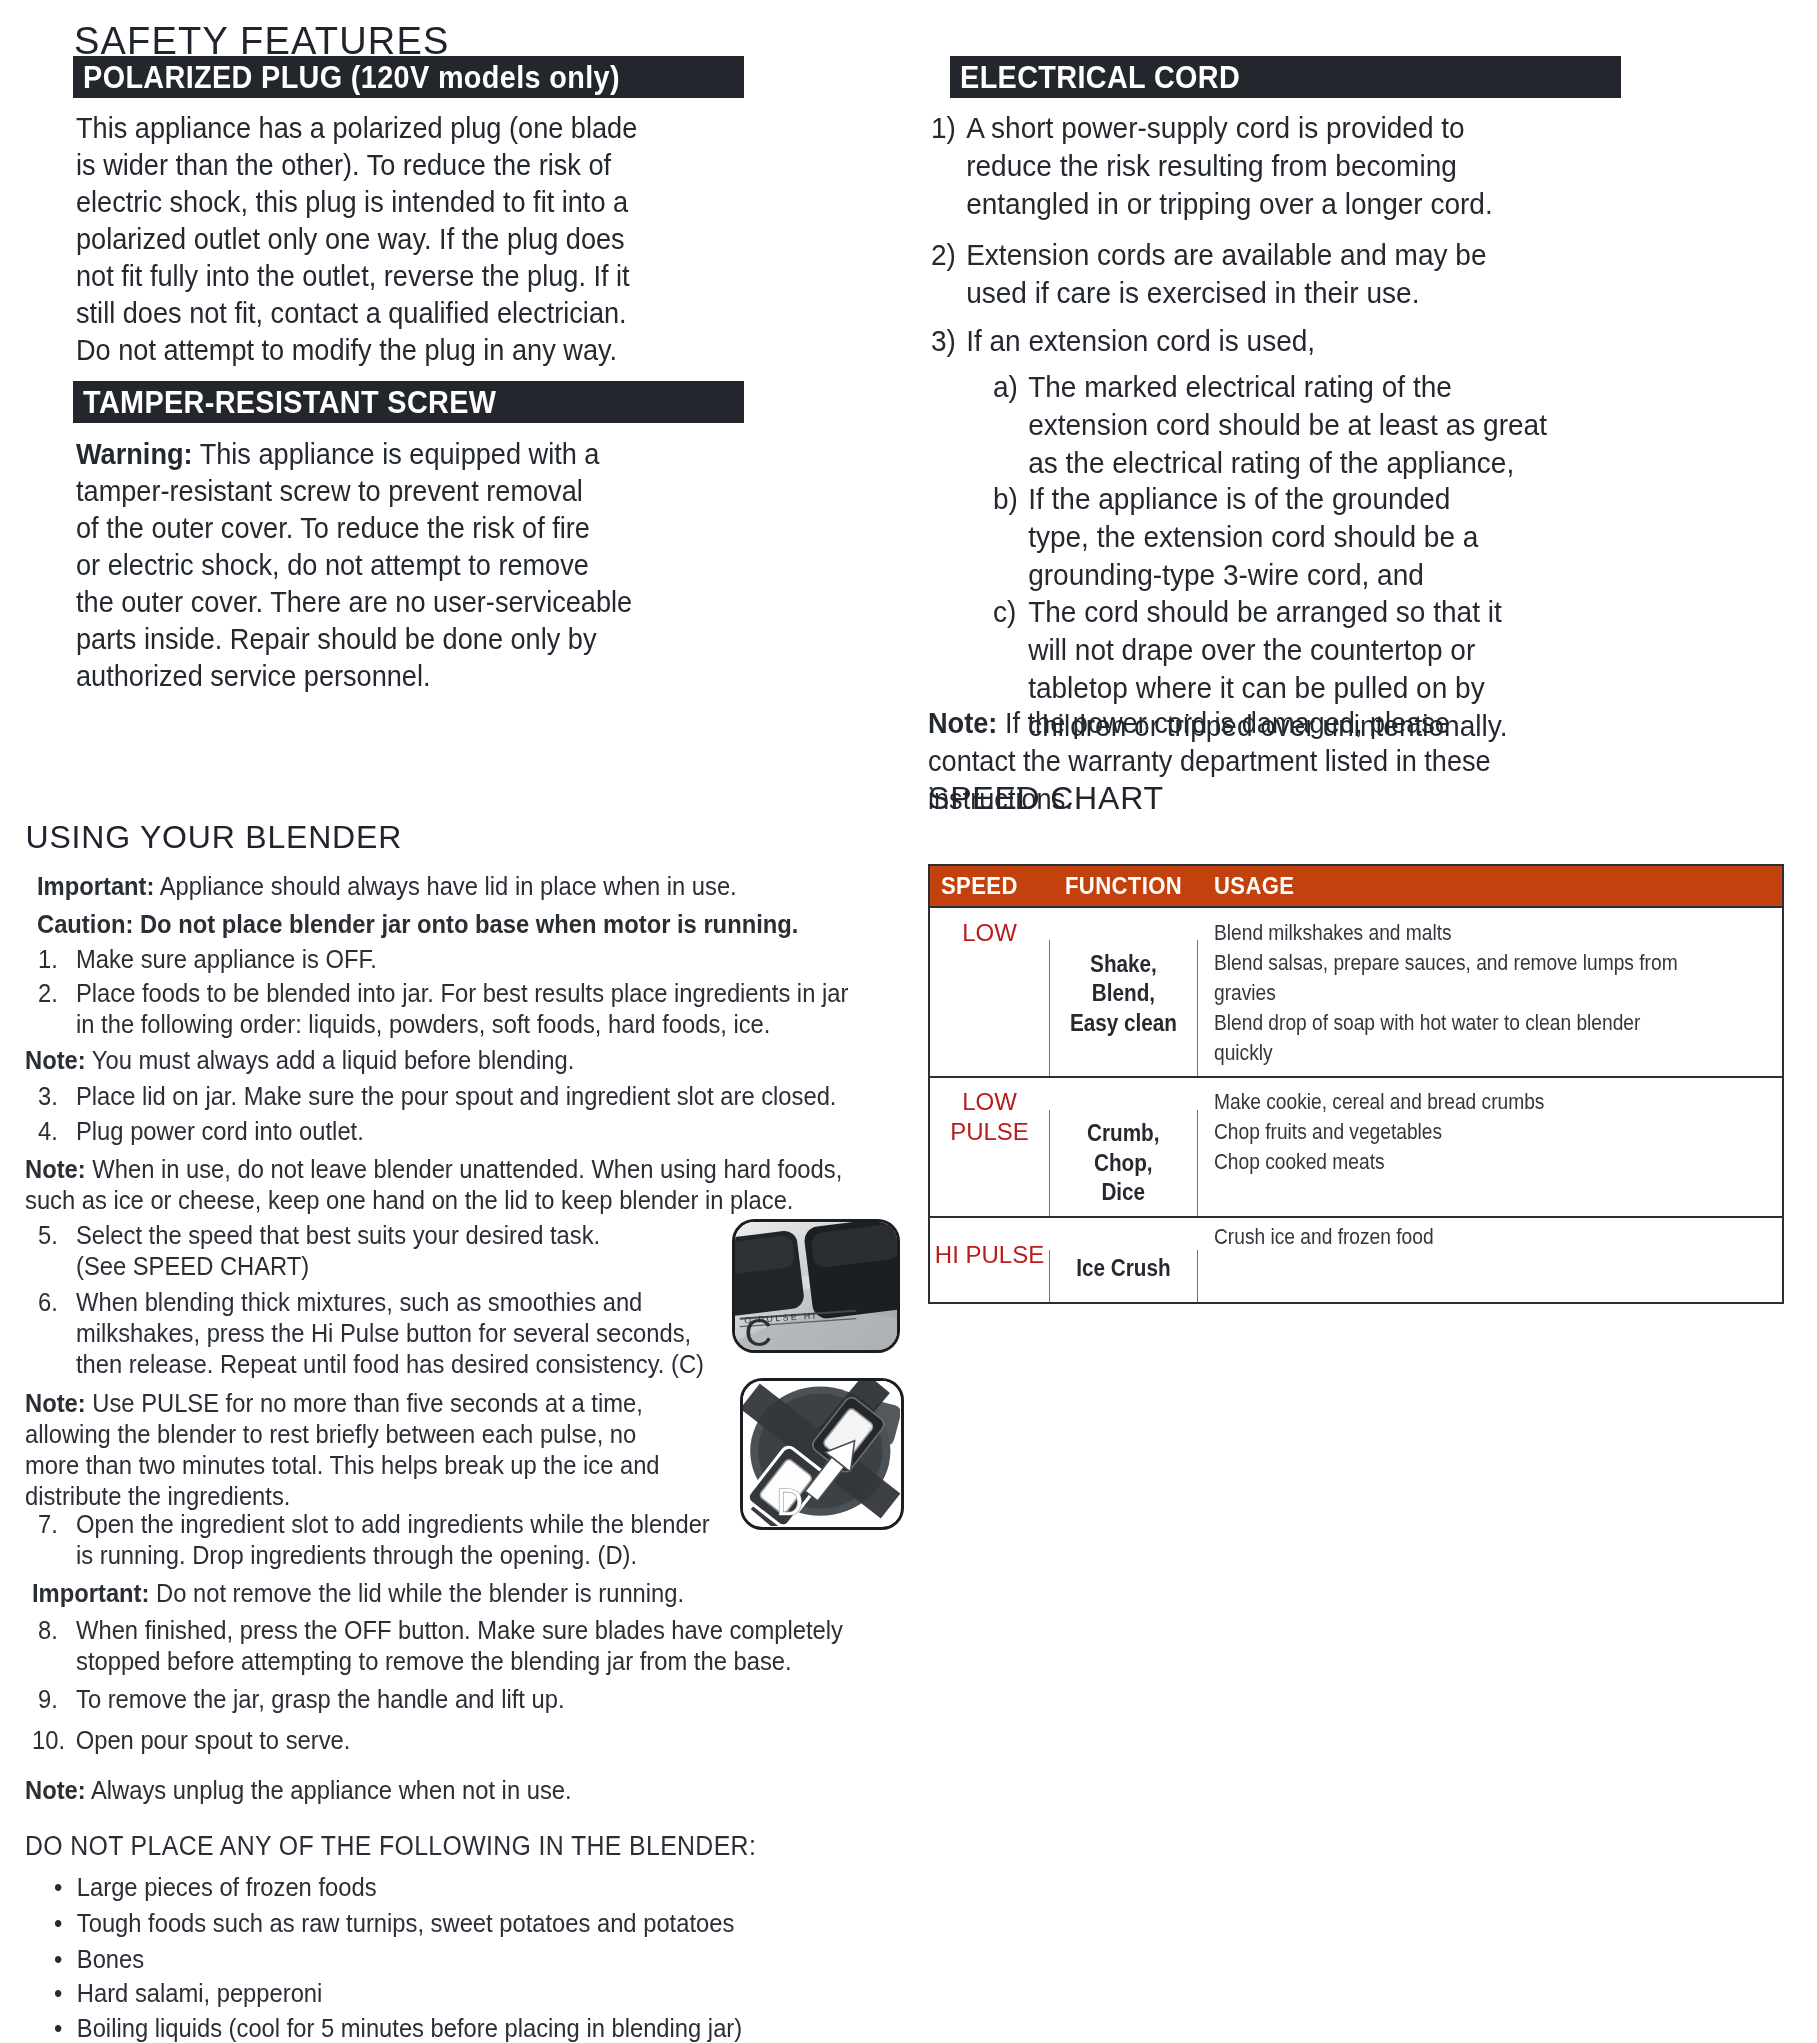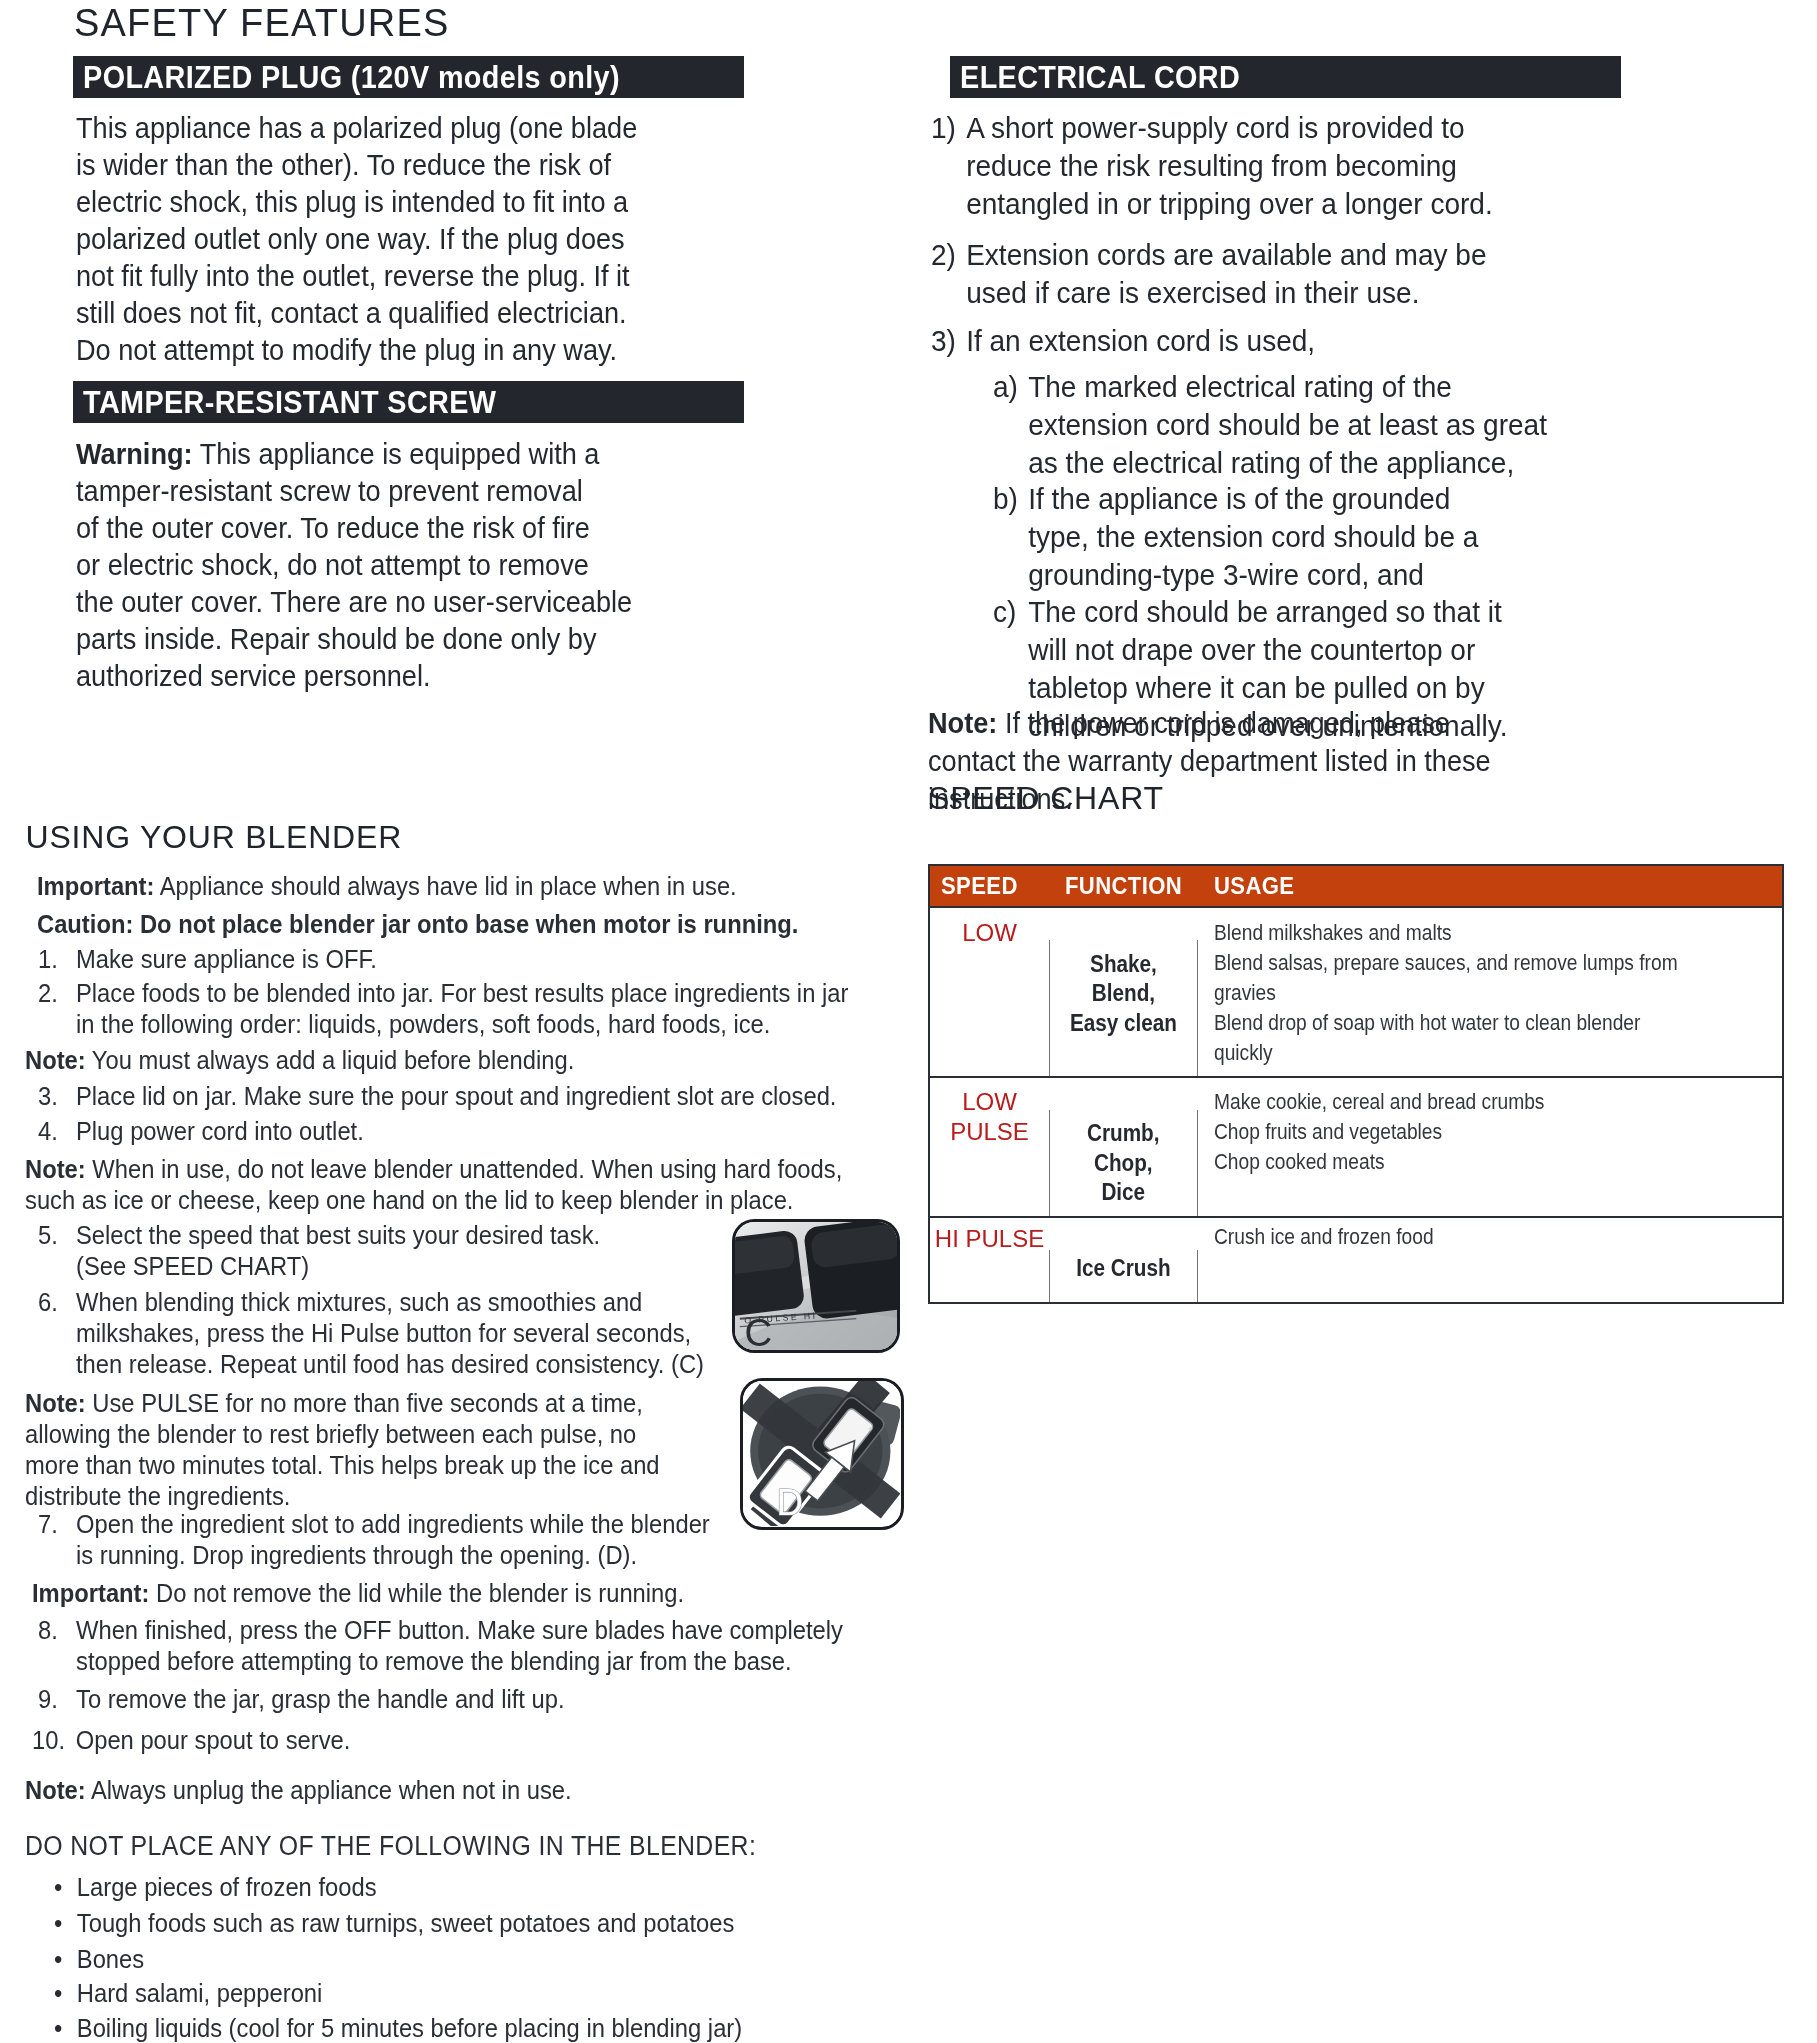--- a/index.html
+++ b/index.html
@@ -52,21 +52,21 @@
   .td-usage span{display:inline-block;font-size:22.3px;line-height:30px;white-space:pre-line;
                  transform:scaleX(.86);transform-origin:0 0;color:#33373d;}
   
   .fig{border:3.2px solid #1a1d21;border-radius:22.3px;overflow:hidden;box-sizing:border-box;background:#fff;}
 </style>
 </head>
 <body>
 
 <div id="page">
 
-  <div class="abs h1" style="left:74px;top:2px;">SAFETY FEATURES</div>
+  <div class="abs h1" style="left:74px;top:20px;">SAFETY FEATURES</div>
 
   <div class="abs bar" style="left:73px;top:56px;">
       <span>POLARIZED PLUG (120V models only)</span>
     </div>
 
   <div class="abs cond" style="left:76px;top:109px;width:718px;">This appliance has a polarized plug (one blade
 is wider than the other). To reduce the risk of
 electric shock, this plug is intended to fit into a
 polarized outlet only one way. If the plug does
 not fit fully into the outlet, reverse the plug. If it
@@ -150,21 +150,21 @@
       <div class="td td-speed">LOW
 PULSE</div>
       <div class="td td-func"><span>Crumb,
 Chop,
 Dice</span></div>
       <div class="td td-usage"><span>Make cookie, cereal and bread crumbs
 Chop fruits and vegetables
 Chop cooked meats</span></div>
     </div>
     <div class="trow" style="min-height:37px;">
-      <div class="td td-speed" style="padding-top:6px;padding-bottom:3.2px;">HI PULSE</div>
+      <div class="td td-speed" style="padding-top:22px;padding-bottom:3.2px;">HI PULSE</div>
       <div class="td td-func" style="padding-top:4.8px;padding-bottom:18px;"><span>Ice Crush</span></div>
       <div class="td td-usage" style="padding-top:4.8px;padding-bottom:3.2px;"><span>Crush ice and frozen food</span></div>
     </div>
   </div>
 
   <div class="abs h2" style="left:25.5px;top:819px;">USING YOUR BLENDER</div>
 
   <p class="abs note blk" style="left:37px;top:871px;width:926px;margin:0;"><b>Important:</b> <span>Appliance should always have lid in place when in use.</span></p>
 
   <p class="abs note blk" style="left:37px;top:909px;width:926px;margin:0;"><b>Caution: Do not place blender jar onto base when motor is running.</b></p>

